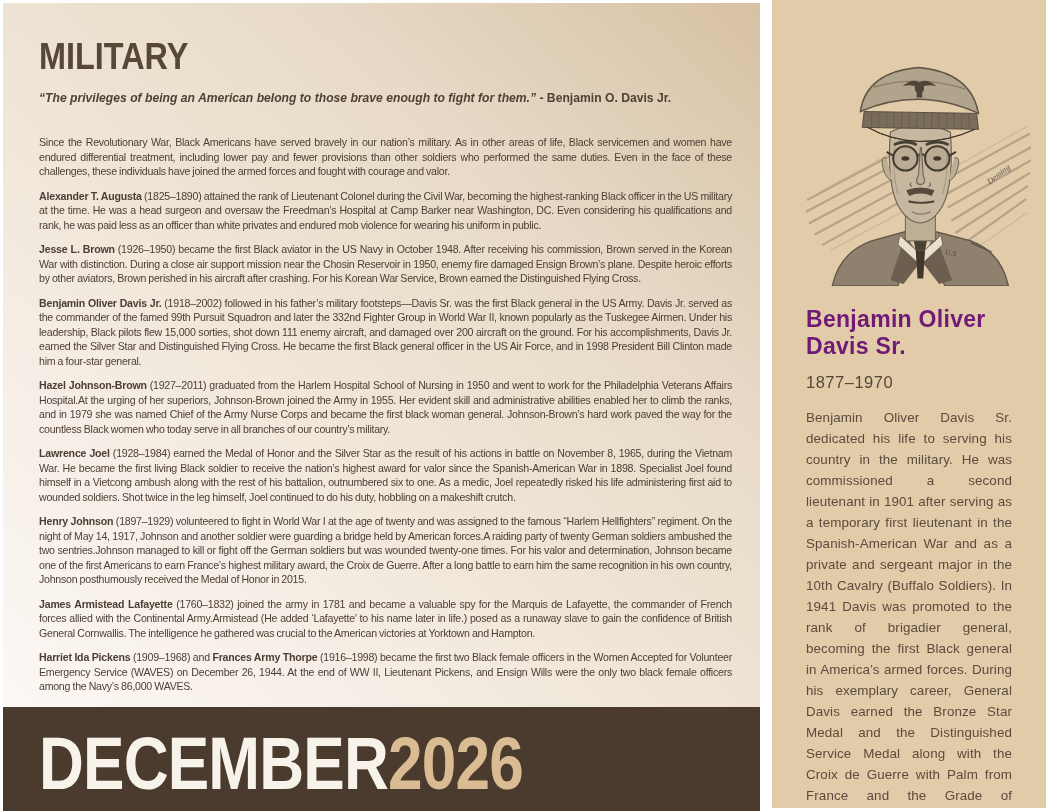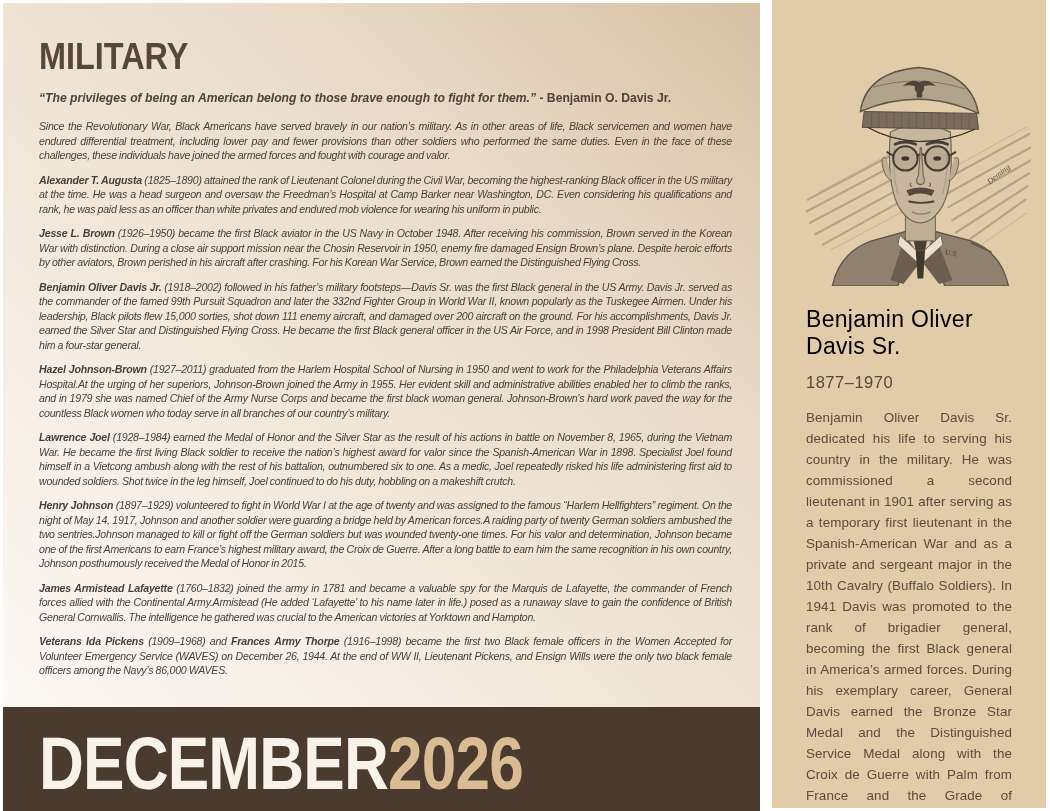--- a/index.html
+++ b/index.html
@@ -33,21 +33,21 @@
     margin-top: 12px;
     color: #4f4135;
     font-size: 13.5px;
     white-space: nowrap;
     transform: scaleX(0.9);
     transform-origin: left center;
   }
   .quote-text { font-style: italic; font-weight: bold; }
   .quote-attr { font-weight: bold; }
 
-  .paragraphs { margin-top: 14px; font-style: italic; }
+  .paragraphs { margin-top: 30px; }
   .paragraphs p {
     color: #4c3e34;
     font-size: 10.6px;
     line-height: 14.5px;
     letter-spacing: -0.25px;
     word-spacing: -0.4px;
     text-align: justify;
     margin-bottom: 10px;
   }
   .paragraphs p b { letter-spacing: -0.2px; }
@@ -81,24 +81,24 @@
     width: 274px; height: 808px;
     background: #e1cba9;
     padding: 0 34px;
   }
   .portrait-wrap {
     width: 225px;
     margin: 42px auto 0 auto;
   }
   .sidebar-name {
     margin-top: 16px;
-    color: #000000;
+    color: #701a75;
     font-size: 23px;
     line-height: 27px;
-    font-weight: normal;
+    font-weight: bold;
     letter-spacing: 0.3px;
   }
   .sidebar-years {
     margin-top: 13px;
     color: #54463a;
     font-size: 16.5px;
     font-weight: normal;
     letter-spacing: 0.5px;
   }
   .sidebar-bio {
@@ -120,21 +120,21 @@
   </div>
   <div class="paragraphs" id="paragraphs">
       <p><span>Since the Revolutionary War, Black Americans have served bravely in our nation’s military. As in other areas of life, Black servicemen and women have endured differential treatment, including lower pay and fewer provisions than other soldiers who performed the same duties. Even in the face of these challenges, these individuals have joined the armed forces and fought with courage and valor.</span></p>
       <p><b>Alexander T. Augusta</b><span> (1825–1890) attained the rank of Lieutenant Colonel during the Civil War, becoming the highest-ranking Black officer in the US military at the time. He was a head surgeon and oversaw the Freedman’s Hospital at Camp Barker near Washington, DC. Even considering his qualifications and rank, he was paid less as an officer than white privates and endured mob violence for wearing his uniform in public.</span></p>
       <p><b>Jesse L. Brown</b><span> (1926–1950) became the first Black aviator in the US Navy in October 1948. After receiving his commission, Brown served in the Korean War with distinction. During a close air support mission near the Chosin Reservoir in 1950, enemy fire damaged Ensign Brown’s plane. Despite heroic efforts by other aviators, Brown perished in his aircraft after crashing. For his Korean War Service, Brown earned the Distinguished Flying Cross.</span></p>
       <p><b>Benjamin Oliver Davis Jr.</b><span> (1918–2002) followed in his father’s military footsteps—Davis Sr. was the first Black general in the US Army. Davis Jr. served as the commander of the famed 99th Pursuit Squadron and later the 332nd Fighter Group in World War II, known popularly as the Tuskegee Airmen. Under his leadership, Black pilots flew 15,000 sorties, shot down 111 enemy aircraft, and damaged over 200 aircraft on the ground. For his accomplishments, Davis Jr. earned the Silver Star and Distinguished Flying Cross. He became the first Black general officer in the US Air Force, and in 1998 President Bill Clinton made him a four-star general.</span></p>
       <p><b>Hazel Johnson-Brown</b><span> (1927–2011) graduated from the Harlem Hospital School of Nursing in 1950 and went to work for the Philadelphia Veterans Affairs Hospital.At the urging of her superiors, Johnson-Brown joined the Army in 1955. Her evident skill and administrative abilities enabled her to climb the ranks, and in 1979 she was named Chief of the Army Nurse Corps and became the first black woman general. Johnson-Brown’s hard work paved the way for the countless Black women who today serve in all branches of our country’s military.</span></p>
       <p><b>Lawrence Joel</b><span> (1928–1984) earned the Medal of Honor and the Silver Star as the result of his actions in battle on November 8, 1965, during the Vietnam War. He became the first living Black soldier to receive the nation’s highest award for valor since the Spanish-American War in 1898. Specialist Joel found himself in a Vietcong ambush along with the rest of his battalion, outnumbered six to one. As a medic, Joel repeatedly risked his life administering first aid to wounded soldiers. Shot twice in the leg himself, Joel continued to do his duty, hobbling on a makeshift crutch.</span></p>
       <p><b>Henry Johnson</b><span> (1897–1929) volunteered to fight in World War I at the age of twenty and was assigned to the famous “Harlem Hellfighters” regiment. On the night of May 14, 1917, Johnson and another soldier were guarding a bridge held by American forces.A raiding party of twenty German soldiers ambushed the two sentries.Johnson managed to kill or fight off the German soldiers but was wounded twenty-one times. For his valor and determination, Johnson became one of the first Americans to earn France’s highest military award, the Croix de Guerre. After a long battle to earn him the same recognition in his own country, Johnson posthumously received the Medal of Honor in 2015.</span></p>
       <p><b>James Armistead Lafayette</b><span> (1760–1832) joined the army in 1781 and became a valuable spy for the Marquis de Lafayette, the commander of French forces allied with the Continental Army.Armistead (He added ‘Lafayette’ to his name later in life.) posed as a runaway slave to gain the confidence of British General Cornwallis. The intelligence he gathered was crucial to the American victories at Yorktown and Hampton.</span></p>
-      <p><b>Veterans Ida Pickens</b><span> (1909–1968) and </span><b>Frances Army Thorpe</b><span> (1916–1998) became the first two Black female officers in the Women Accepted for Volunteer Emergency Service (WAVES) on December 26, 1944. At the end of WW II, Lieutenant Pickens, and Ensign Wills were the only two black female officers among the Navy’s 86,000 WAVES.</span></p>
+      <p><b>Harriet Ida Pickens</b><span> (1909–1968) and </span><b>Frances Army Thorpe</b><span> (1916–1998) became the first two Black female officers in the Women Accepted for Volunteer Emergency Service (WAVES) on December 26, 1944. At the end of WW II, Lieutenant Pickens, and Ensign Wills were the only two black female officers among the Navy’s 86,000 WAVES.</span></p>
     </div>
 </div>
 
 <div class="footer-bar">
   <div class="footer-text">
     <span class="footer-month">DECEMBER</span><span class="footer-year">2026</span>
   </div>
 </div>
 
 <div class="sidebar">

